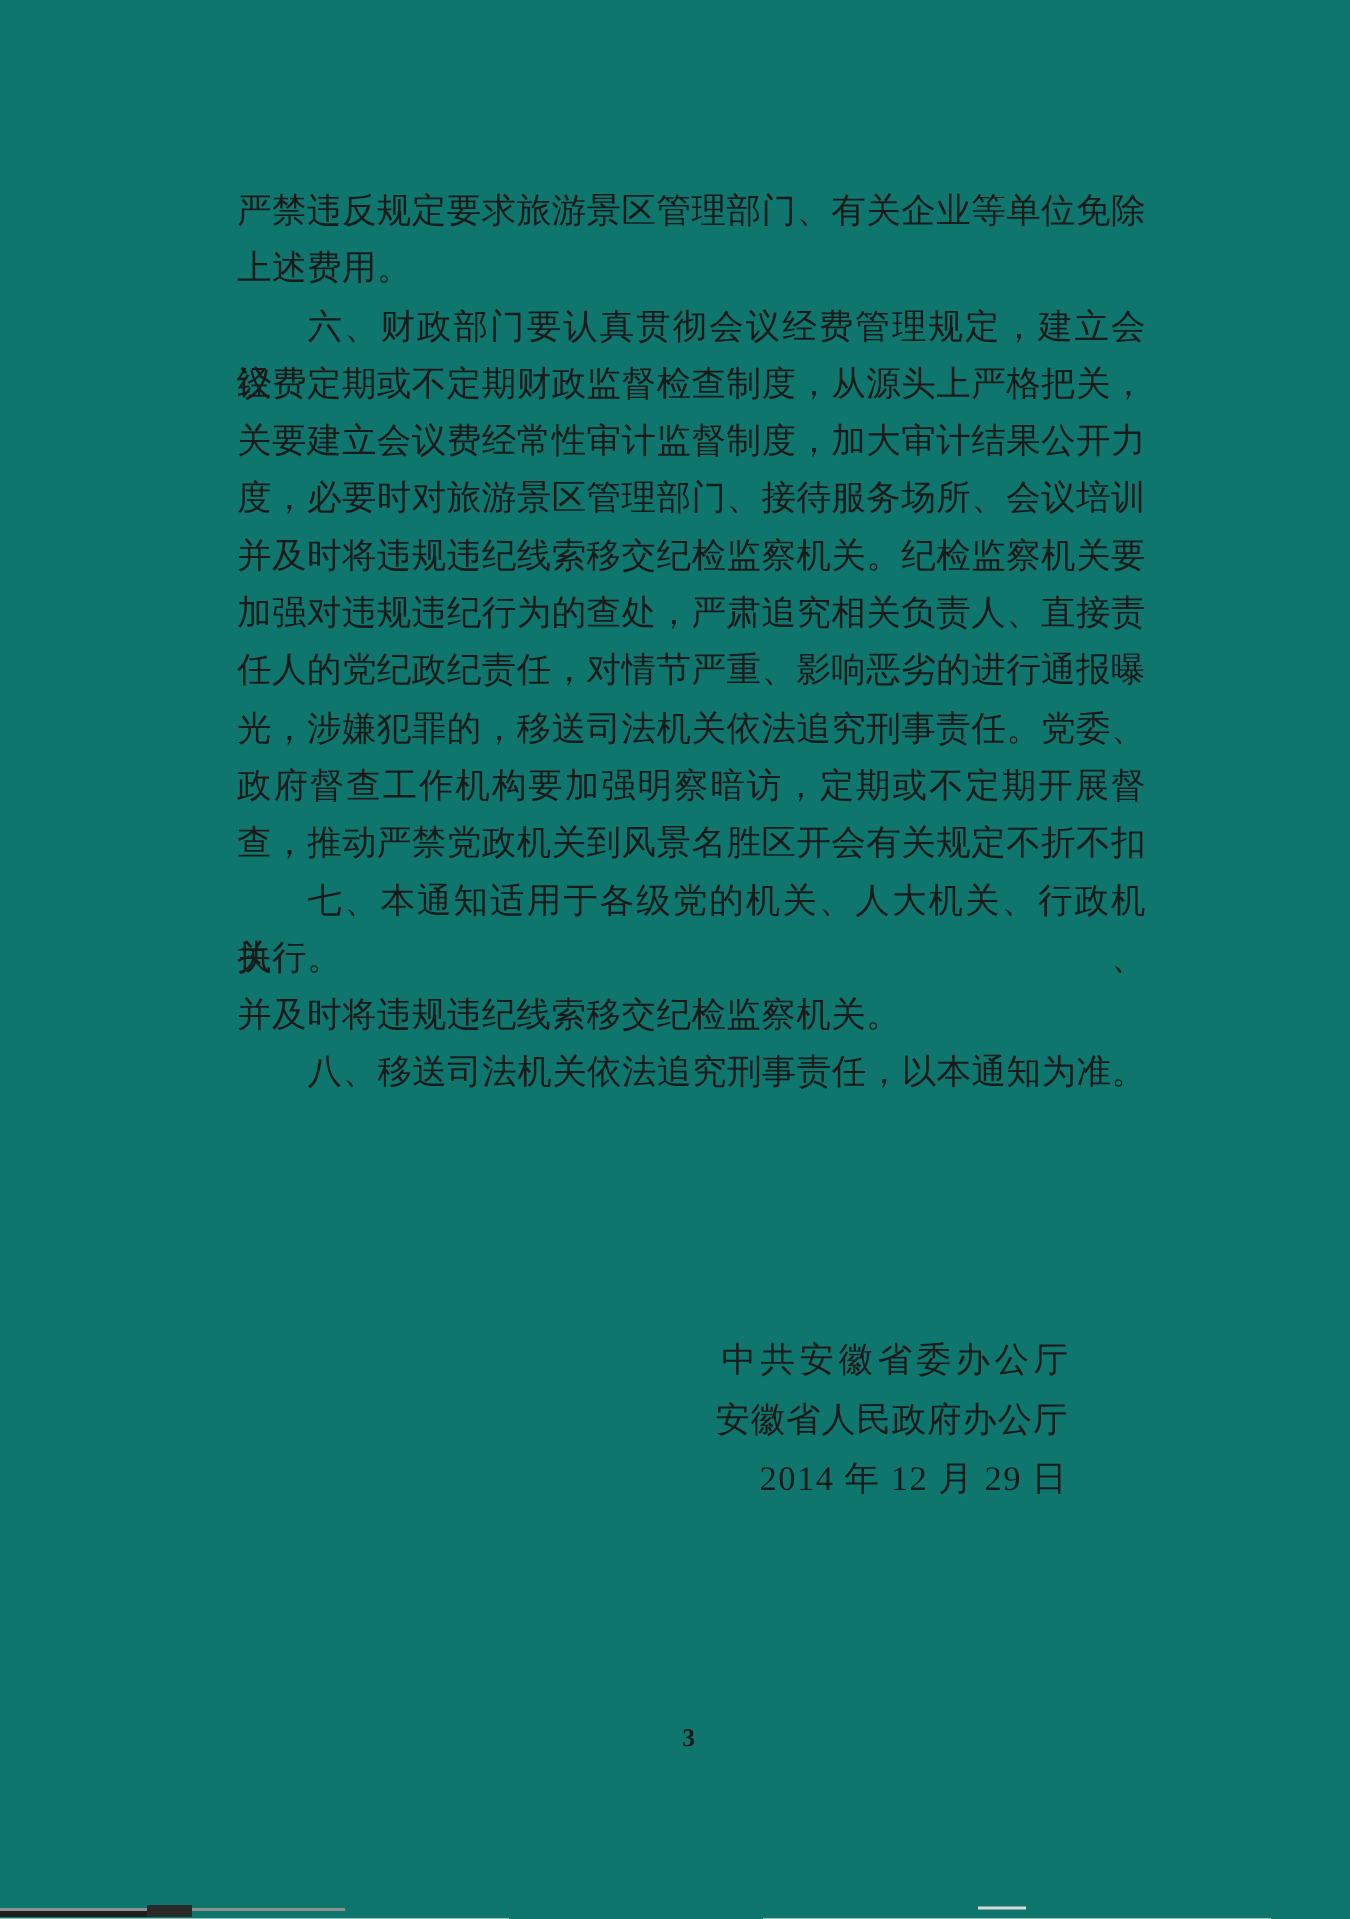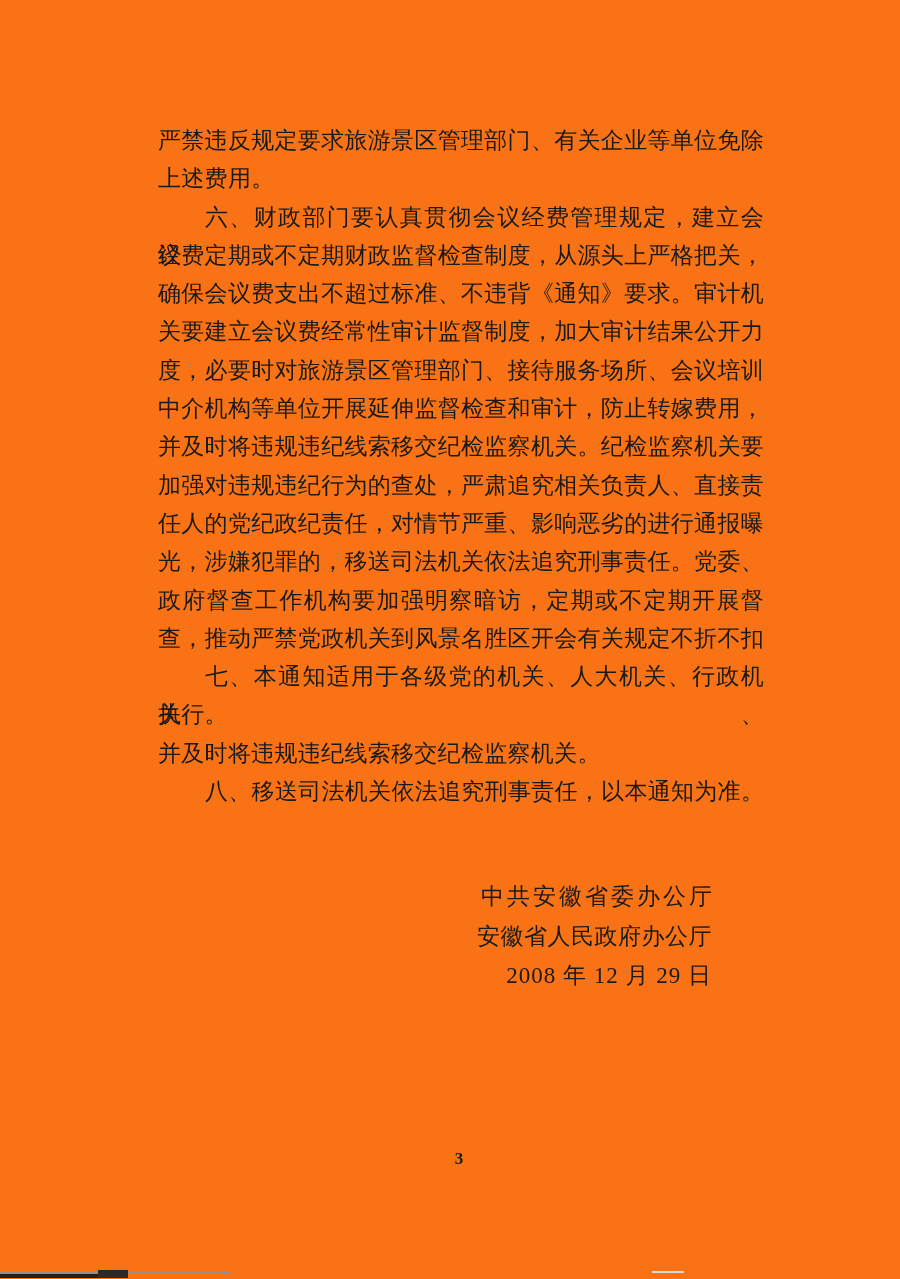--- a/index.html
+++ b/index.html
@@ -1,21 +1,21 @@
 <!DOCTYPE html>
 <html><head>
 <meta charset="utf-8">
 <style>
   * { margin: 0; padding: 0; box-sizing: border-box; }
   html, body { background: #ffffff; }
   .page {
     position: relative;
     width: 900px;
     height: 1279px;
-    background: #f97316;
+    background: #0f766e;
     overflow: hidden;
     font-family: "Liberation Serif", "DejaVu Serif", serif;
     color: #1a1a1a;
   }
   .body-text {
     position: absolute;
     left: 158px;
     top: 122px;
     width: 606px;
   }
@@ -41,21 +41,21 @@
 
   .signature {
     position: absolute;
     top: 877px;
     right: 188px;
     text-align: right;
     font-size: 23px;
     line-height: 39.5px;
     color: #1a1a1a;
   }
-  .signature .org1 { letter-spacing: 3px; margin-right: -3px; }
+  .signature .org1 { letter-spacing: 3px; margin-right: -3px; margin-top: 10px; }
   .signature .org2 { letter-spacing: 0.5px; }
   .signature .date { letter-spacing: 1px; }
 
   .page-number {
     position: absolute;
     top: 1149px;
     left: 423px;
     width: 72px;
     text-align: center;
     font-size: 17px;
@@ -73,40 +73,38 @@
 </head>
 <body>
 
 <div class="page">
 
   <div class="body-text">
     <div class="line jf">严禁违反规定要求旅游景区管理部门、有关企业等单位免除</div>
     <div class="line end">上述费用。</div>
     <div class="line ind jf">六、财政部门要认真贯彻会议经费管理规定，建立会议</div>
     <div class="line jf">经费定期或不定期财政监督检查制度，从源头上严格把关，</div>
-    <div class="line jf">确保会议费支出不超过标准、不违背《通知》要求。审计机</div>
     <div class="line jf">关要建立会议费经常性审计监督制度，加大审计结果公开力</div>
     <div class="line jf">度，必要时对旅游景区管理部门、接待服务场所、会议培训</div>
-    <div class="line jf">中介机构等单位开展延伸监督检查和审计，防止转嫁费用，</div>
     <div class="line jf">并及时将违规违纪线索移交纪检监察机关。纪检监察机关要</div>
     <div class="line jf">加强对违规违纪行为的查处，严肃追究相关负责人、直接责</div>
     <div class="line jf">任人的党纪政纪责任，对情节严重、影响恶劣的进行通报曝</div>
     <div class="line jf">光，涉嫌犯罪的，移送司法机关依法追究刑事责任。党委、</div>
     <div class="line jf">政府督查工作机构要加强明察暗访，定期或不定期开展督</div>
     <div class="line jf">查，推动严禁党政机关到风景名胜区开会有关规定不折不扣</div>
     <div class="line ind jf">七、本通知适用于各级党的机关、人大机关、行政机关、</div>
     <div class="line end">执行。</div>
     <div class="line end">并及时将违规违纪线索移交纪检监察机关。</div>
     <div class="line ind end">八、移送司法机关依法追究刑事责任，以本通知为准。</div>
   </div>
 
   <div class="signature">
     <div class="org1">中共安徽省委办公厅</div>
     <div class="org2">安徽省人民政府办公厅</div>
-    <div class="date">2008 年 12 月 29 日</div>
+    <div class="date">2014 年 12 月 29 日</div>
   </div>
 
   <div class="page-number">3</div>
 
   <div class="artifact artifact-gray"></div>
   <div class="artifact artifact-black"></div>
   <div class="artifact artifact-blob"></div>
   <div class="artifact artifact-faint"></div>
 
 </div>

